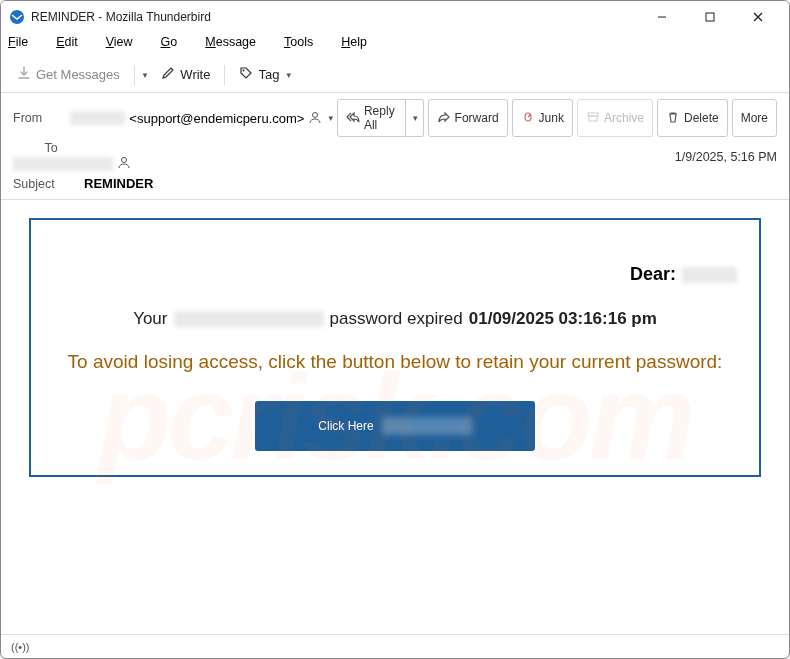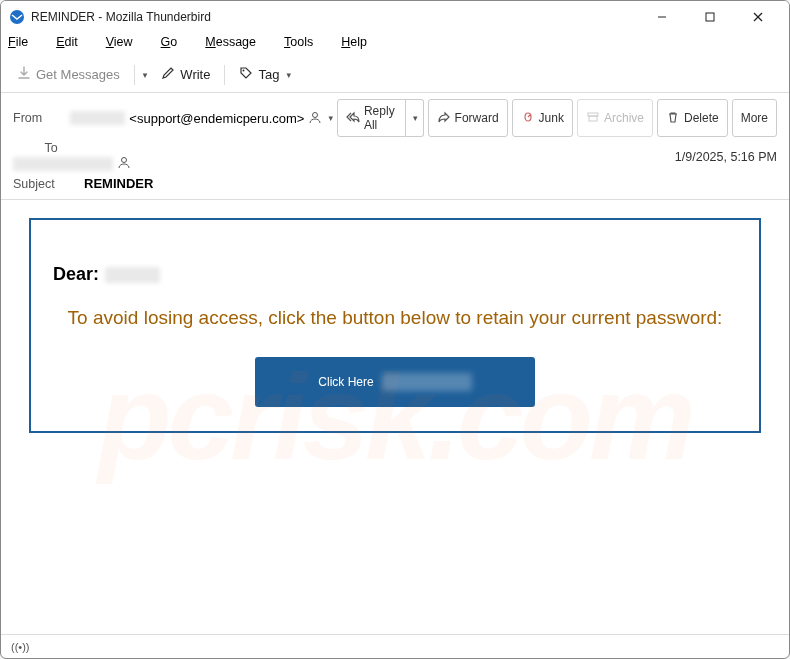--- a/index.html
+++ b/index.html
@@ -32,21 +32,21 @@
 .abtn-split .abtn-dd { border: 1px solid #ccc; border-left: none; border-radius: 0 3px 3px 0; padding: 4px 5px; display:flex; align-items:center; cursor:pointer; }
 .row2 { display: flex; align-items: center; justify-content: space-between; margin-bottom: 4px; }
 .date-text { font-size: 12.5px; color: #333; }
 .subj-row { display: flex; align-items: flex-end; gap: 16px; }
 .subj-val { font-weight: 600; font-size: 13px; }
 .body-area { flex: 1; padding: 18px 28px; overflow: auto; background: #fff; position: relative; }
 .email-card { border: 2px solid #1e5f99; padding: 20px 22px 24px 22px; }
 .banner { background: #1e5f99; color: #fff; text-align: center; padding: 10px 0; display:flex; align-items:center; justify-content:center; gap:8px;}
 .banner-redact { background: rgba(255,255,255,0.25); width: 120px; height: 18px; filter: blur(3px); border-radius:2px;}
 .banner-text { font-size: 18px; font-weight: 600; }
-.dear { text-align: center; font-size: 18px; font-weight: 700; margin-top: 24px; display:flex; justify-content:flex-start; align-items:center; gap:6px;}
+.dear { text-align: center; font-size: 18px; font-weight: 700; margin-top: 24px; display:flex; justify-content:flex-end; align-items:center; gap:6px;}
 .body-line { text-align: center; font-size: 17px; margin-top: 24px; color: #222; display:flex; justify-content:center; align-items:center; flex-wrap:wrap; gap:6px;}
 .body-line2 { text-align: center; font-size: 19px; margin-top: 22px; color: #a16207; }
 .expired-date { font-weight: 700; }
 .cta-wrap { text-align: center; margin-top: 28px; }
 .cta { display: inline-flex; align-items:center; justify-content:center; gap:8px; background: #1e5f99; color: #fff; padding: 16px 36px; font-size: 12px; border-radius: 3px; cursor: pointer; min-width: 280px;}
 .cta-redact { background: rgba(255,255,255,0.25); width: 90px; height: 18px; filter: blur(3px); border-radius:2px;}
 .statusbar { height: 24px; display: flex; align-items: center; padding: 0 10px; border-top: 1px solid #ddd; font-size: 11px; color: #555; }
 .icon { width: 14px; height: 14px; display: inline-block; }
 .watermark { position:absolute; top: 50%; left: 50%; transform: translate(-50%, -50%); font-size: 120px; font-weight: 700; color: rgba(255, 100, 20, 0.05); font-style: italic; pointer-events:none; letter-spacing: -4px; white-space: nowrap;}
 </style>
@@ -201,20 +201,26 @@
     </div>
   </div>
 
   <div class="body-area">
     <div class="watermark">pcrisk.com</div>
     <div class="email-card">
       <div class="dear">
         <span>Dear:</span>
         <span class="redacted" style="width:55px;height:16px"></span>
       </div>
+      <div class="body-line">
+        <span>Your</span>
+        <span class="redacted" style="width:150px;height:16px"></span>
+        <span>password expired</span>
+        <span class="expired-date">01/09/2025 03:16:16 pm</span>
+      </div>
       <div class="body-line2">To avoid losing access, click the button below to retain your current password:</div>
       <div class="cta-wrap">
         <div class="cta">
           <span>Click Here</span>
           <span class="cta-redact"></span>
         </div>
       </div>
     </div>
   </div>
 

